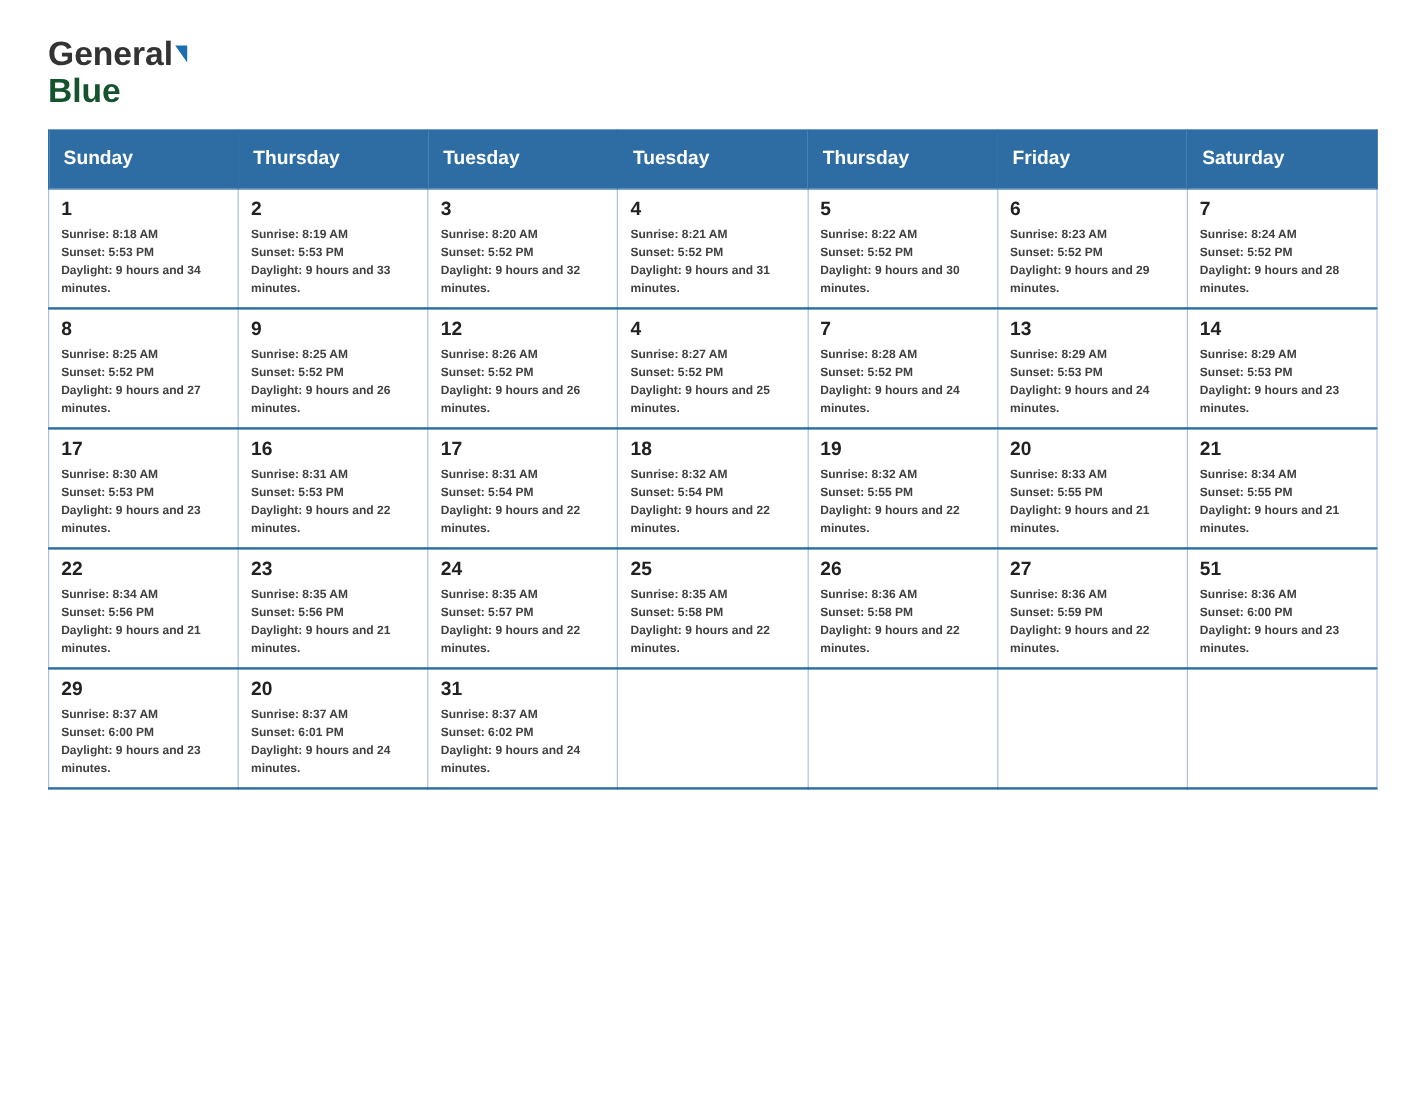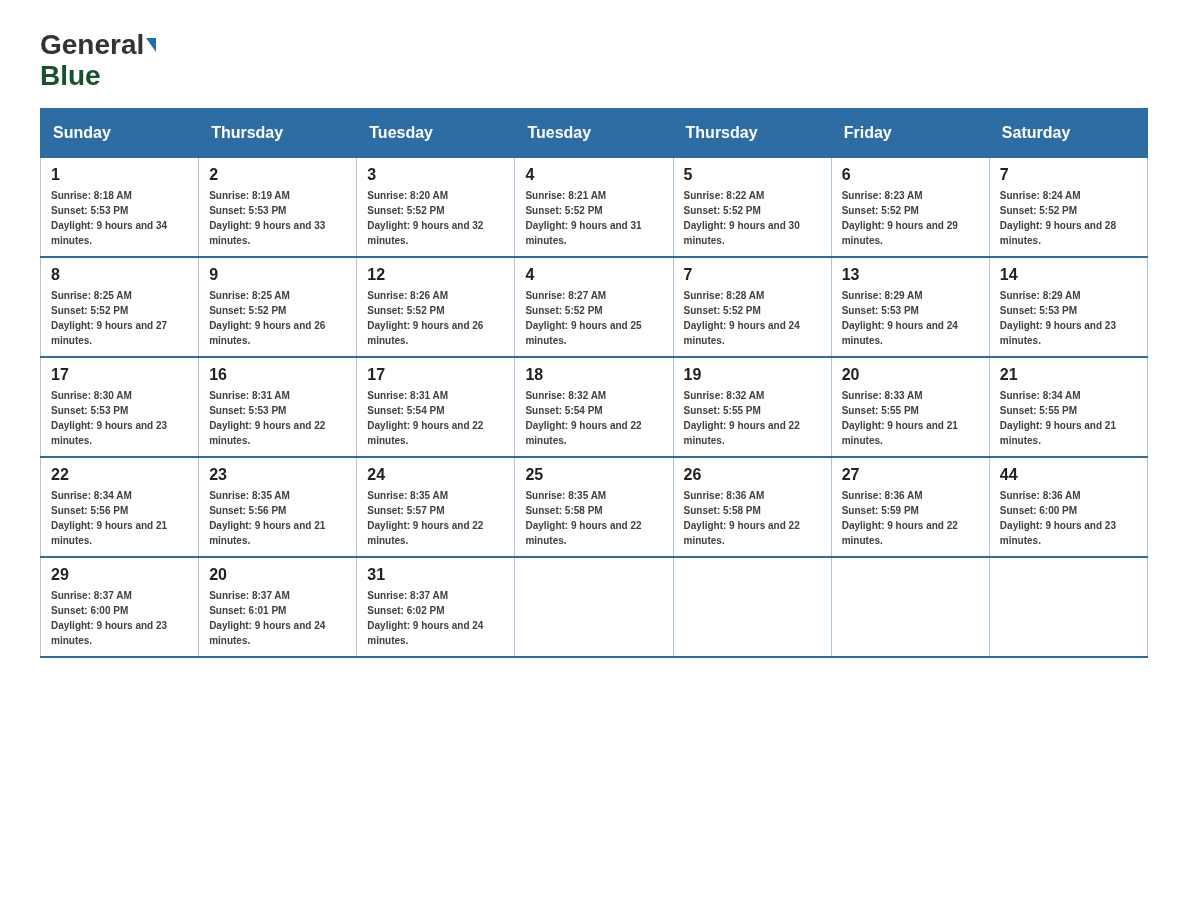--- a/index.html
+++ b/index.html
@@ -230,21 +230,21 @@
         </td>
         <td>
           <span class="day-number">26</span>
           <div class="day-info">Sunrise: 8:36 AM<br>Sunset: 5:58 PM<br>Daylight: 9 hours and 22 minutes.</div>
         </td>
         <td>
           <span class="day-number">27</span>
           <div class="day-info">Sunrise: 8:36 AM<br>Sunset: 5:59 PM<br>Daylight: 9 hours and 22 minutes.</div>
         </td>
         <td>
-          <span class="day-number">44</span>
+          <span class="day-number">51</span>
           <div class="day-info">Sunrise: 8:36 AM<br>Sunset: 6:00 PM<br>Daylight: 9 hours and 23 minutes.</div>
         </td>
       </tr>
       <tr>
         <td>
           <span class="day-number">29</span>
           <div class="day-info">Sunrise: 8:37 AM<br>Sunset: 6:00 PM<br>Daylight: 9 hours and 23 minutes.</div>
         </td>
         <td>
           <span class="day-number">20</span>

